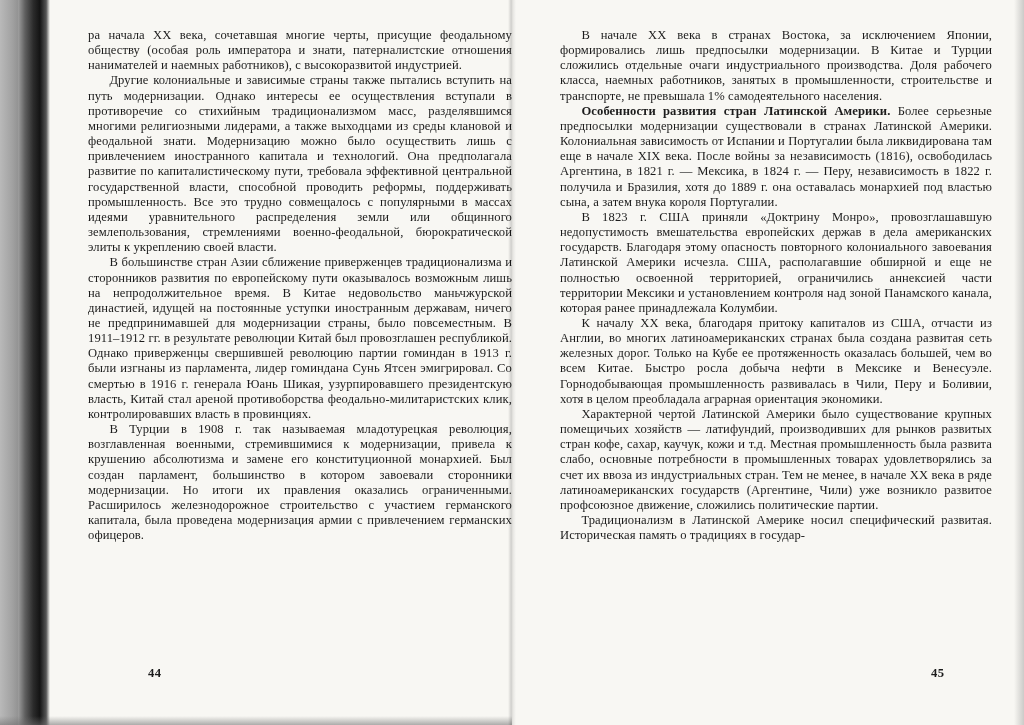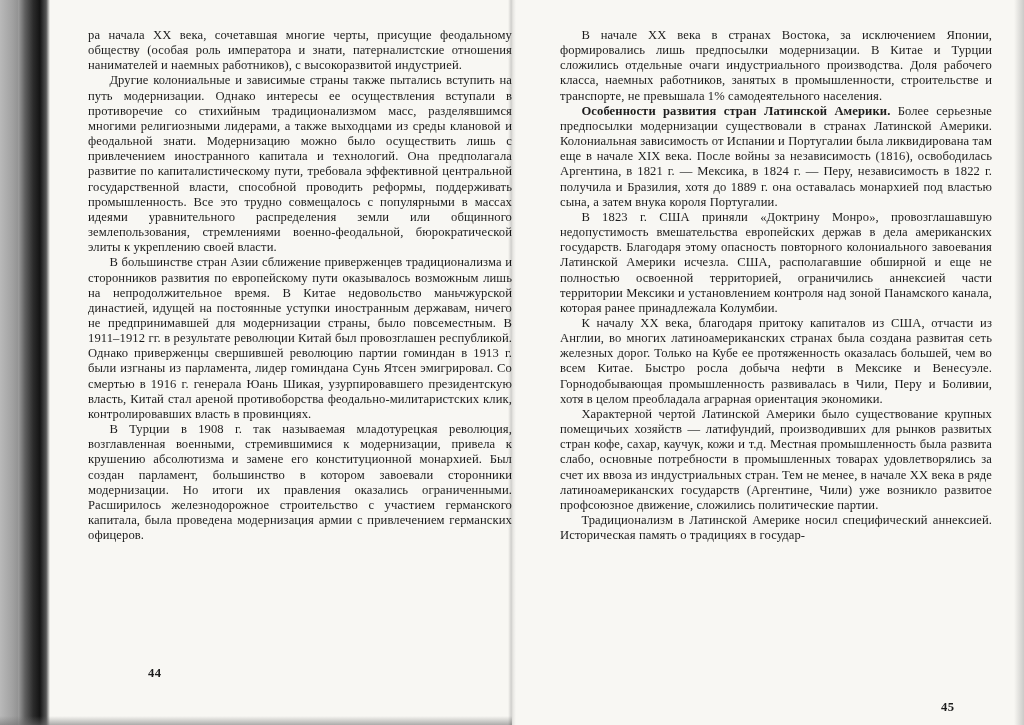--- a/index.html
+++ b/index.html
@@ -59,21 +59,21 @@
   }
   .text-col p.cont { text-indent: 0; }
   .text-col b.lead { font-weight: 700; }
   .page-number {
     position: absolute;
     font-size: 12.6px;
     letter-spacing: 0.5px;
     font-weight: bold;
   }
   .pn-left  { left: 98px;  top: 666px; }  
-  .pn-right { left: 425px; top: 666px; margin-top: 34px; }  
+  .pn-right { left: 415px; top: 666px; }  
 </style>
 </head>
 <body>
 
 <div class="scan">
 
   <div class="outer-left"></div>
   <div class="edge-band"></div>
   <div class="bottom-edge"></div>
   <div class="right-edge"></div>
@@ -92,18 +92,18 @@
 
   <div class="page right">
     <div class="text-col right-col">
       <p>В начале XX века в странах Востока, за исключением Японии, формировались лишь предпосылки модернизации. В Китае и Турции сложились отдельные очаги индустриального производства. Доля рабочего класса, наемных работников, занятых в промышленности, строительстве и транспорте, не превышала 1% самодеятельного населения.</p>
       <p>
         <b class="lead">Особенности развития стран Латинской Америки.</b><span> Более серьезные предпосылки модернизации существовали в странах Латинской Америки. Колониальная зависимость от Испании и Португалии была ликвидирована там еще в начале XIX века. После войны за независимость (1816), освободилась Аргентина, в 1821 г. — Мексика, в 1824 г. — Перу, независимость в 1822 г. получила и Бразилия, хотя до 1889 г. она оставалась монархией под властью сына, а затем внука короля Португалии.</span>
       </p>
       <p>В 1823 г. США приняли «Доктрину Монро», провозглашавшую недопустимость вмешательства европейских держав в дела американских государств. Благодаря этому опасность повторного колониального завоевания Латинской Америки исчезла. США, располагавшие обширной и еще не полностью освоенной территорией, ограничились аннексией части территории Мексики и установлением контроля над зоной Панамского канала, которая ранее принадлежала Колумбии.</p>
       <p>К началу XX века, благодаря притоку капиталов из США, отчасти из Англии, во многих латиноамериканских странах была создана развитая сеть железных дорог. Только на Кубе ее протяженность оказалась большей, чем во всем Китае. Быстро росла добыча нефти в Мексике и Венесуэле. Горнодобывающая промышленность развивалась в Чили, Перу и Боливии, хотя в целом преобладала аграрная ориентация экономики.</p>
       <p>Характерной чертой Латинской Америки было существование крупных помещичьих хозяйств — латифундий, производивших для рынков развитых стран кофе, сахар, каучук, кожи и т.д. Местная промышленность была развита слабо, основные потребности в промышленных товарах удовлетворялись за счет их ввоза из индустриальных стран. Тем не менее, в начале XX века в ряде латиноамериканских государств (Аргентине, Чили) уже возникло развитое профсоюзное движение, сложились политические партии.</p>
-      <p>Традиционализм в Латинской Америке носил специфический аннексией. Историческая память о традициях в государ-</p>
+      <p>Традиционализм в Латинской Америке носил специфический развитая. Историческая память о традициях в государ-</p>
     </div>
     <div class="page-number pn-right">45</div>
   </div>
 
 </div>
 
 </body></html>

